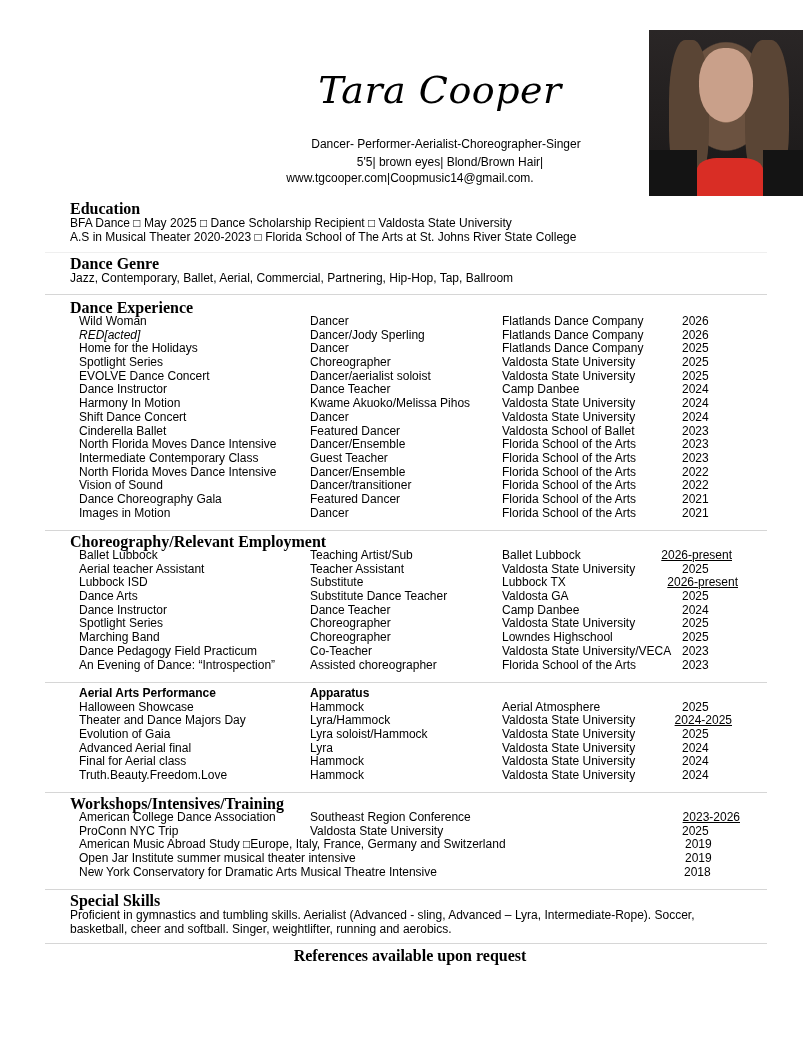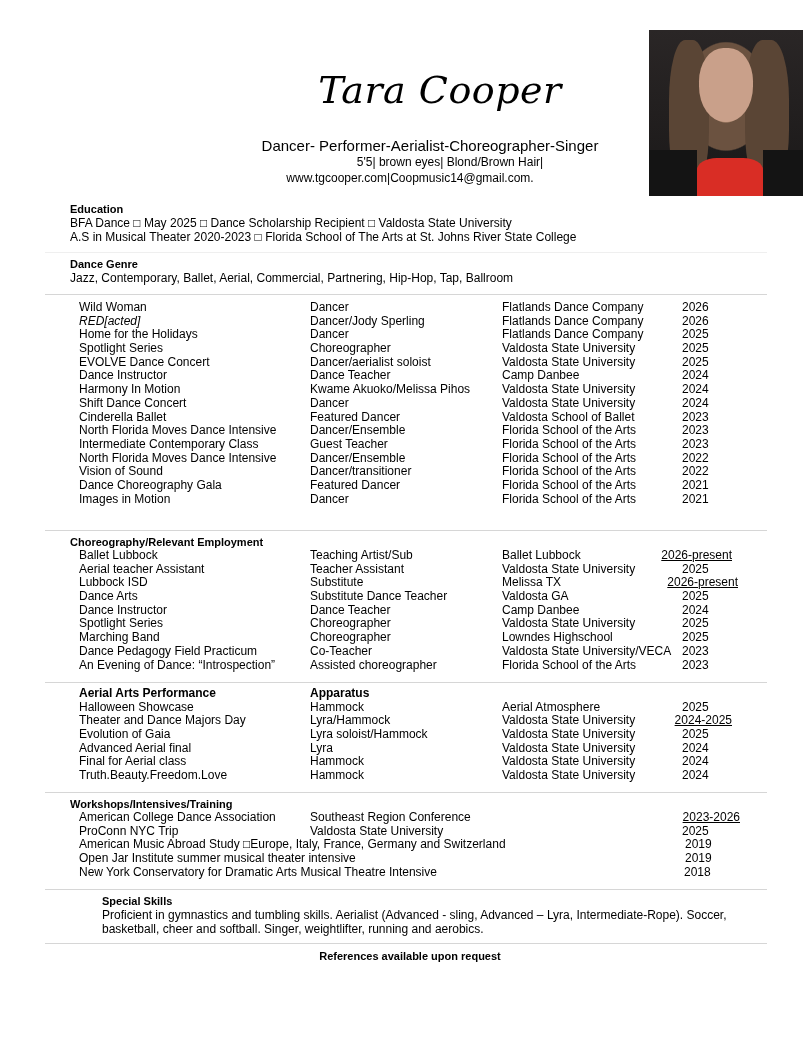--- a/index.html
+++ b/index.html
@@ -5,43 +5,43 @@
   html, body { margin: 0; padding: 0; background: #ffffff; }
   body {
     width: 810px; height: 1054px; position: relative; overflow: hidden;
     font-family: "Liberation Sans", sans-serif; color: #000; font-size: 12px;
   }
   .name {
     position: absolute; left: 300px; top: 68px; width: 280px; text-align: center;
     font-family: "DejaVu Serif", serif; font-style: italic; font-size: 38px; letter-spacing: 0.5px;
   }
   .tagline {
-    position: absolute; left: 200px; top: 137px; width: 460px; text-align: center;
-    font-size: 15px;
+    position: absolute; left: 216px; top: 137px; width: 460px; text-align: center;
+    font-size: 12px;
   }
   .stats { position: absolute; left: 300px; top: 155px; width: 300px; text-align: center; font-size: 12px; }
   .contact { position: absolute; left: 250px; top: 171px; width: 320px; text-align: center; font-size: 12px; }
   .photo {
     position: absolute; left: 649px; top: 30px; width: 154px; height: 166px;
     background: radial-gradient(ellipse at 50% 40%, #b89076 0 18%, #6b5240 19% 38%, transparent 39%),
                 linear-gradient(#2a2626, #1a1818);
     overflow: hidden;
   }
   .photo .face {
     position: absolute; left: 50px; top: 18px; width: 54px; height: 74px; border-radius: 45% 45% 48% 48%;
     background: #c9a08a;
   }
   .photo .hair-l { position: absolute; left: 20px; top: 10px; width: 40px; height: 150px; border-radius: 40%; background: #5a4535; }
   .photo .hair-r { position: absolute; left: 96px; top: 10px; width: 44px; height: 150px; border-radius: 40%; background: #5a4535; }
   .photo .shirt { position: absolute; left: 48px; top: 128px; width: 66px; height: 40px; background: #d92d25; border-radius: 30% 30% 0 0; }
   .photo .jacket-l { position: absolute; left: 0; top: 120px; width: 48px; height: 50px; background: #141414; }
   .photo .jacket-r { position: absolute; left: 114px; top: 120px; width: 40px; height: 50px; background: #141414; }
 
   .section { position: absolute; left: 70px; width: 680px; }
-  .sec-title { font-weight: bold; font-size: 11px; line-height: 14px; }
+  .sec-title { font-weight: bold; font-size: 16px; line-height: 14px; font-family: Liberation Serif, serif; }
   .line { font-size: 12px; line-height: 14px; white-space: nowrap; }
   .rule { position: absolute; left: 45px; width: 722px; height: 1px; background: #d6d6d6; }
   .rule.faint { background: #efefef; }
 
   .row { position: relative; height: 13.7px; font-size: 12px; line-height: 13.7px; white-space: nowrap; }
   .row span { position: absolute; top: 0; }
   .c1 { left: 9px; }
   .c2 { left: 240px; }
   .c3 { left: 432px; }
   .c4 { left: 612px; width: 50px; text-align: left; }
@@ -73,20 +73,21 @@
 </div>
 <div class="rule faint" style="top:252px;"></div>
 
 <div class="section" style="top:257px;">
   <div class="sec-title">Dance Genre</div>
   <div class="line">Jazz, Contemporary, Ballet, Aerial, Commercial, Partnering, Hip-Hop, Tap, Ballroom</div>
 </div>
 <div class="rule" style="top:294px;"></div>
 
 <div class="section" style="top:301px;">
+  <div class="sec-title">Dance Experience</div>
   <div class="row">
       <span class="c1">Wild Woman</span>
       <span class="c2">Dancer</span>
       <span class="c3">Flatlands Dance Company</span>
       <span class="c4">2026</span>
     </div>
   <div class="row">
       <span class="c1 italic">RED[acted]</span>
       <span class="c2">Dancer/Jody Sperling</span>
       <span class="c3">Flatlands Dance Company</span>
@@ -183,21 +184,21 @@
     </div>
   <div class="row">
       <span class="c1">Aerial teacher Assistant</span>
       <span class="c2">Teacher Assistant</span>
       <span class="c3">Valdosta State University</span>
       <span class="c4">2025</span>
     </div>
   <div class="row">
       <span class="c1">Lubbock ISD</span>
       <span class="c2">Substitute</span>
-      <span class="c3">Melissa TX</span>
+      <span class="c3">Lubbock TX</span>
       <span class="c4w" style="left:588px">2026-present</span>
     </div>
   <div class="row">
       <span class="c1">Dance Arts</span>
       <span class="c2">Substitute Dance Teacher</span>
       <span class="c3">Valdosta GA</span>
       <span class="c4">2025</span>
     </div>
   <div class="row">
       <span class="c1">Dance Instructor</span>
@@ -296,21 +297,21 @@
       <span class="c1">Open Jar Institute summer musical theater intensive</span>
       <span class="c4" style="left:615px">2019</span>
     </div>
   <div class="row">
       <span class="c1">New York Conservatory for Dramatic Arts Musical Theatre Intensive</span>
       <span class="c4" style="left:614px">2018</span>
     </div>
 </div>
 <div class="rule" style="top:889px;"></div>
 
-<div class="section" style="top:894px;margin-left:32px;">
+<div class="section" style="top:894px;">
   <div class="sec-title">Special Skills</div>
   <div class="line">Proficient in gymnastics and tumbling skills. Aerialist (Advanced - sling, Advanced – Lyra, Intermediate-Rope). Soccer,</div>
   <div class="line">basketball, cheer and softball. Singer, weightlifter, running and aerobics.</div>
 </div>
 <div class="rule" style="top:943px;"></div>
 
 <div class="section" style="top:949px;text-align:center;">
   <div class="sec-title">References available upon request</div>
 </div>
 

